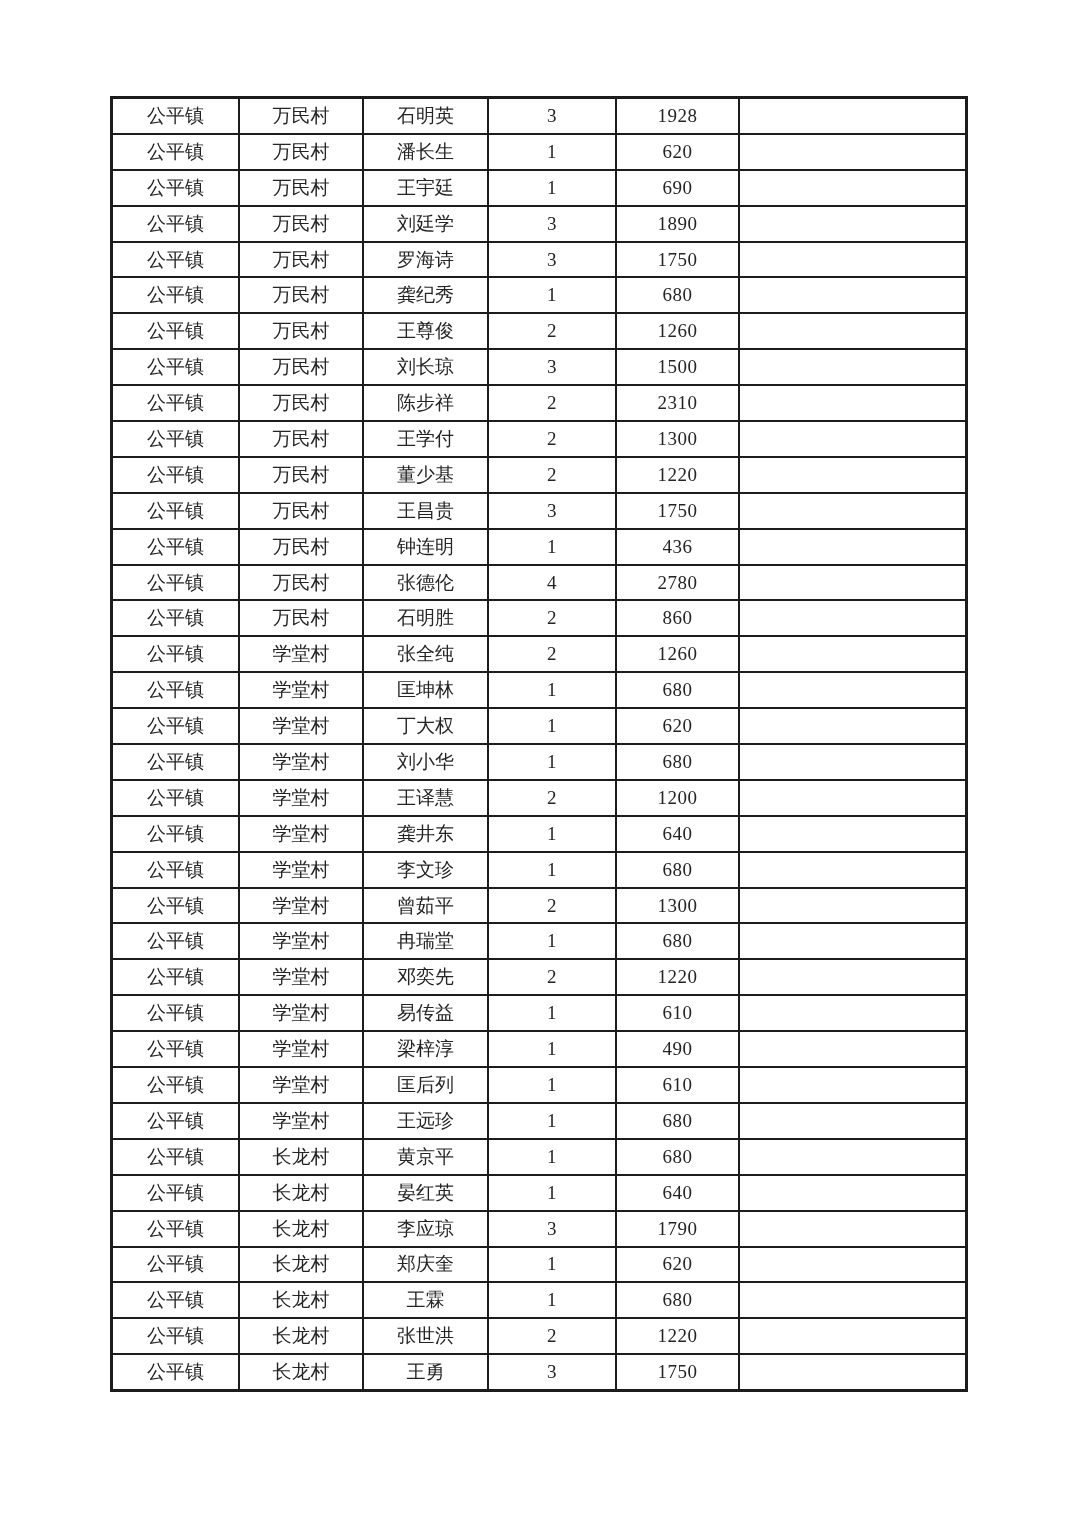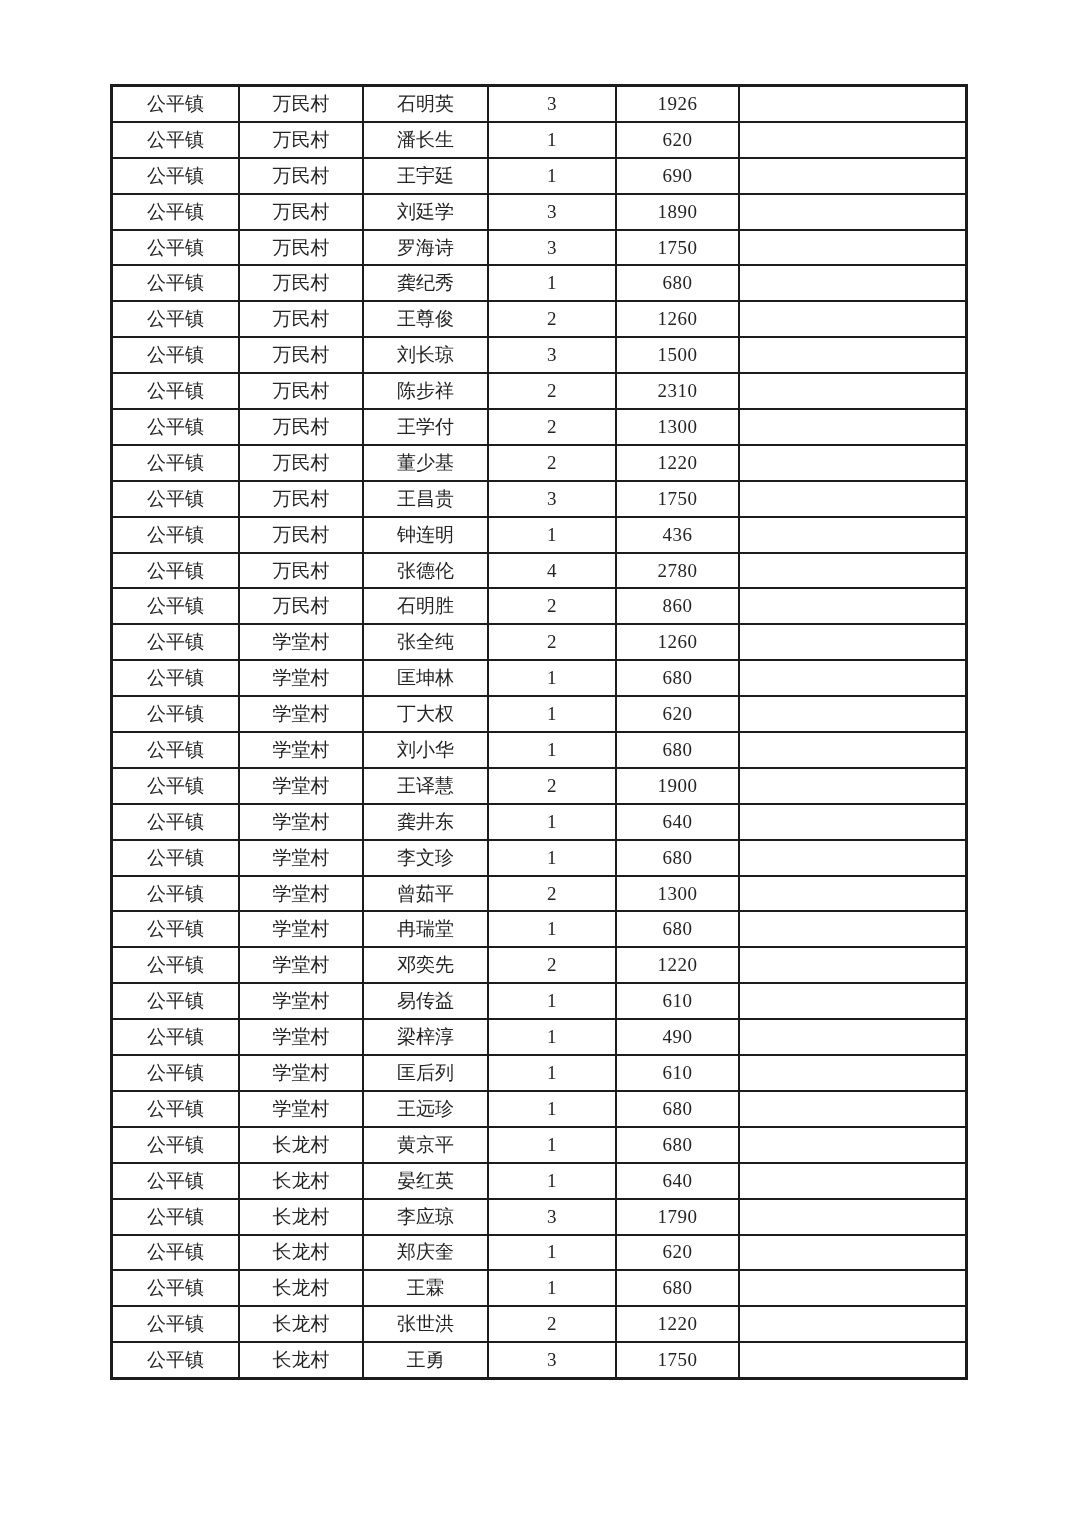--- a/index.html
+++ b/index.html
@@ -14,21 +14,21 @@
     font-family: "Liberation Serif", "DejaVu Serif", serif;
   }
   .page {
     position: absolute;
     inset: 0;
     background: #ffffff;
   }
   table.data-table {
     position: absolute;
     left: 110px;
-    top: 84px;
+    top: 96px;
     width: 854px;
     table-layout: fixed;
     border-collapse: separate;
     border-spacing: 0;
     border: 2px solid #1c1c1c;
   }
   table.data-table td {
     border: 1px solid #1c1c1c;
     height: 33.9px;
     padding: 0;
@@ -62,21 +62,21 @@
       <col class="c-count">
       <col class="c-amount">
       <col class="c-note">
     </colgroup>
     <tbody id="table-body">
   <tr>
     <td>公平镇</td>
     <td>万民村</td>
     <td>石明英</td>
     <td class="num">3</td>
-    <td class="num">1926</td>
+    <td class="num">1928</td>
     <td></td>
   </tr>
 
   <tr>
     <td>公平镇</td>
     <td>万民村</td>
     <td>潘长生</td>
     <td class="num">1</td>
     <td class="num">620</td>
     <td></td>
@@ -233,21 +233,21 @@
     <td class="num">1</td>
     <td class="num">680</td>
     <td></td>
   </tr>
 
   <tr>
     <td>公平镇</td>
     <td>学堂村</td>
     <td>王译慧</td>
     <td class="num">2</td>
-    <td class="num">1900</td>
+    <td class="num">1200</td>
     <td></td>
   </tr>
 
   <tr>
     <td>公平镇</td>
     <td>学堂村</td>
     <td>龚井东</td>
     <td class="num">1</td>
     <td class="num">640</td>
     <td></td>

